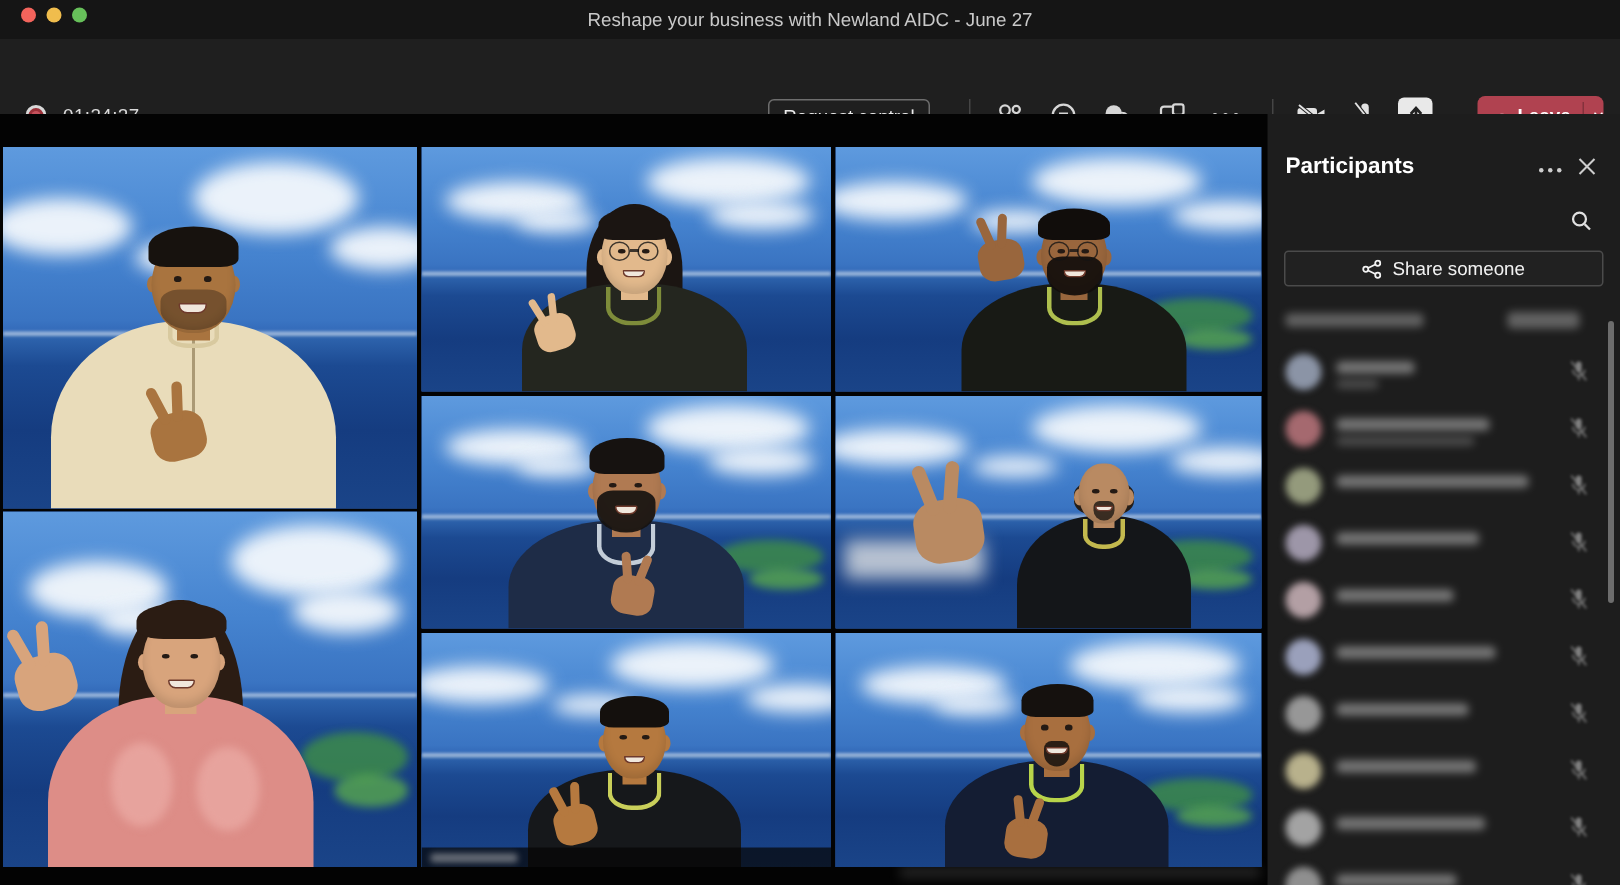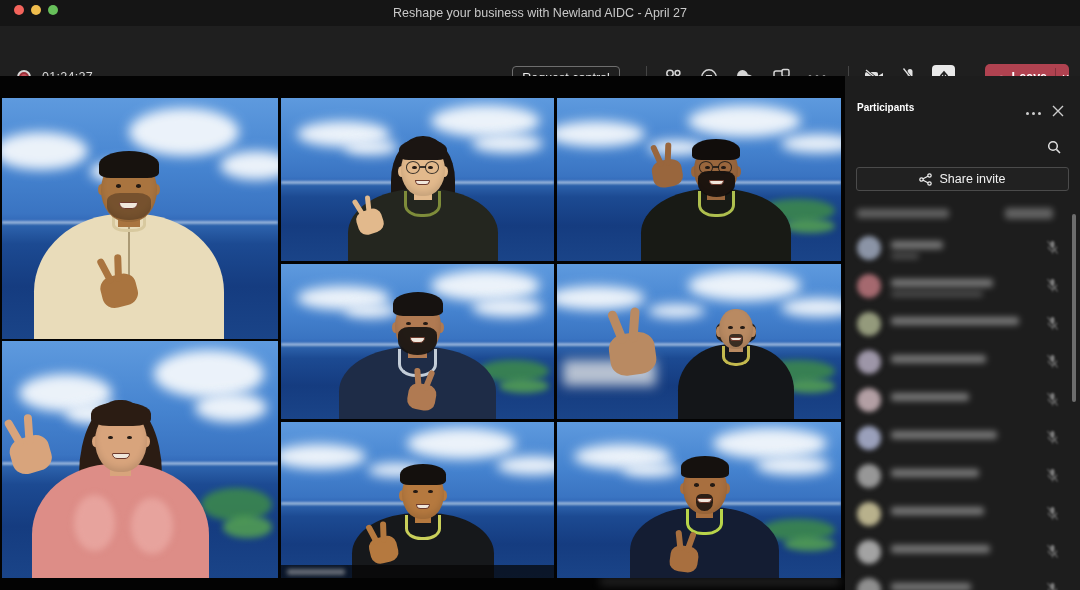--- a/index.html
+++ b/index.html
@@ -40,21 +40,21 @@
   .stage { position:absolute; left:0; top:76px; width:845px; height:514px; background:#030303; overflow:hidden; }
   .tile { position:absolute; overflow:hidden; background:#2a5dad; }
   .cloud { position:absolute; background:#f4f8fc; border-radius:50%; filter:blur(6px); opacity:.95; }
   .sea { position:absolute; left:0; right:0; bottom:0; }
   .island { position:absolute; background:#3f8f46; border-radius:50%; filter:blur(3px); opacity:.8; }
   .pp { position:absolute; }
   .smear { position:absolute; filter:blur(4px); }
 
   
   .panel { position:absolute; left:845px; top:76px; width:235px; height:514px; background:#1d1d1d; }
-  .panel-title { position:absolute; left:12px; top:26px; font-size:10px; font-weight:bold; color:#fff; }
+  .panel-title { position:absolute; left:12px; top:26px; font-size:15px; font-weight:bold; color:#fff; }
   .panel-more { position:absolute; left:178px; top:30px; width:20px; height:14px; display:flex;
     gap:3px; align-items:center; justify-content:center; cursor:pointer; }
   .panel-more i { width:3px; height:3px; border-radius:50%; background:#cdcdcd; }
   .panel-close { position:absolute; left:204px; top:26px; width:18px; height:18px; cursor:pointer; }
   .invite-input { position:absolute; left:11px; top:58px; width:213px; height:26px; background:#2b2b2b;
     border:none; border-radius:3px; color:#e8e8e8; font-size:12px; padding:0 30px 0 9px;
     font-family:"Liberation Sans",sans-serif; }
   .invite-input::placeholder { color:#8f8f8f; }
   .input-search { position:absolute; left:202px; top:64px; cursor:pointer; }
   .share-invite { position:absolute; left:11px; top:91px; width:213px; height:24px; background:#212121;
@@ -74,21 +74,21 @@
 </style>
 </head>
 <body>
 
 <div class="app">
 
   <div class="titlebar">
     <span class="tl-dot" style="left: 14px; background: rgb(243, 100, 92);"></span>
     <span class="tl-dot" style="left: 31px; background: rgb(240, 189, 77);"></span>
     <span class="tl-dot" style="left: 48px; background: rgb(103, 192, 90);"></span>
-    <div class="window-title">Reshape your business with Newland AIDC - April 27</div>
+    <div class="window-title">Reshape your business with Newland AIDC - June 27</div>
   </div>
 
   <div class="toolbar">
     <span class="rec-dot"></span>
     <span class="timer">01:24:27</span>
 
     <button class="req-btn">Request control</button>
     <div class="tb-divider" style="left:646px"></div>
 
     <div class="tb-icon" style="left:660px">
@@ -419,21 +419,21 @@
       </svg>
     </div>
 
     <button class="share-invite">
       <svg width="13" height="13" viewBox="0 0 13 13" fill="none" stroke="#f2f2f2" stroke-width="1.2">
         <circle cx="10.5" cy="2.5" r="1.7"></circle>
           <circle cx="2.5" cy="6.5" r="1.7"></circle>
           <circle cx="10.5" cy="10.5" r="1.7"></circle>
         <path d="M4.1 5.7 8.9 3.3M4.1 7.3l4.8 2.4"></path>
       </svg>
-      <span>Share invite</span>
+      <span>Share someone</span>
     </button>
 
     <div class="blurbar" id="lh-left" style="left: 12px; top: 133px; height: 9px; width: 92px;"></div>
     <div class="blurbar" id="lh-right" style="left: 160px; top: 132px; height: 11px; width: 48px;"></div>
 
     <div id="plist">
         <div class="p-row" style="top: 157px;">
           <div class="p-avatar" style="background: rgb(139, 148, 166);"></div>
           <div class="p-name" style="width: 52px;"></div>
           <div class="p-sub" style="width: 28px;"></div>

